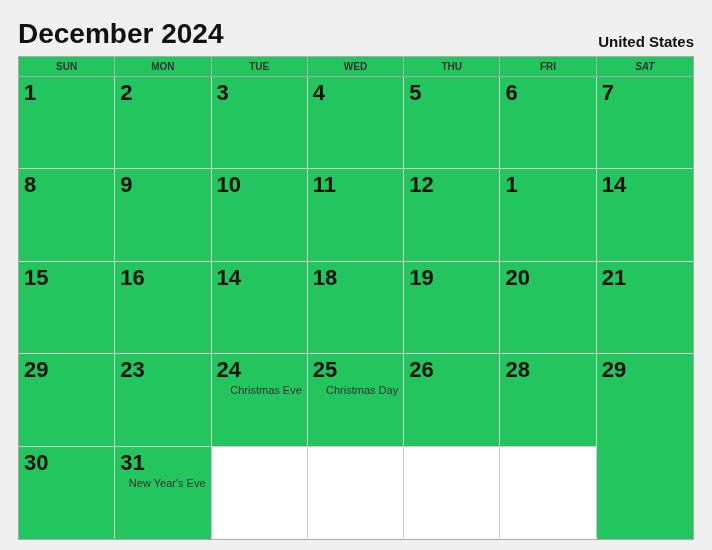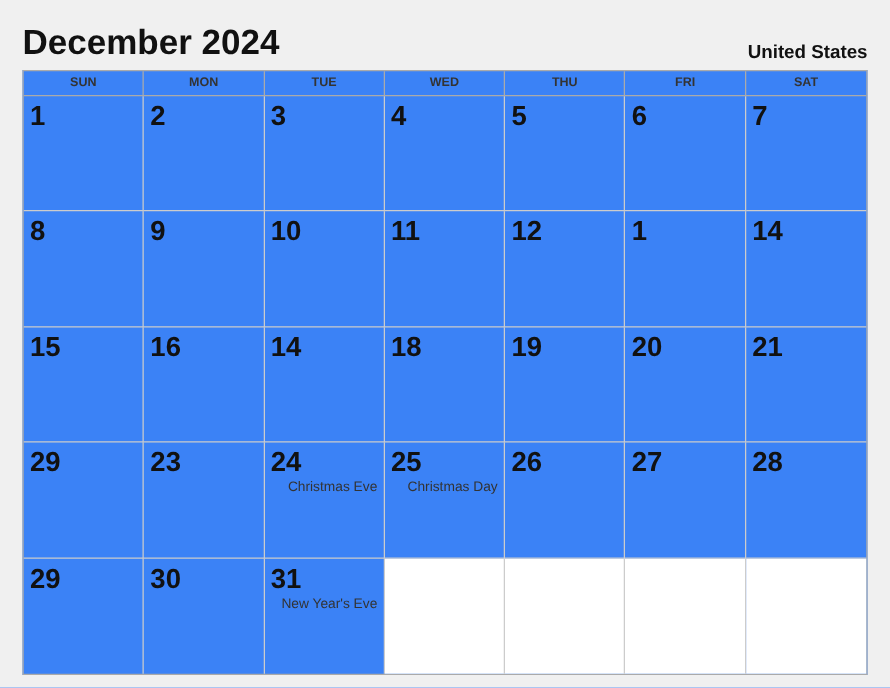--- a/index.html
+++ b/index.html
@@ -41,37 +41,38 @@
       display: flex;
       flex-direction: row;
       gap: 10px;
       flex: 1;
     }
     .calendar-section {
       flex: 1;
       display: flex;
       flex-direction: column;
       border: 1px solid #aaa;
-      background: #3b82f6;
+      background: #22c55e;
     }
     .day-headers {
       display: grid;
       grid-template-columns: repeat(7, 1fr);
       border-bottom: 1px solid #aaa;
     }
     .day-header {
       text-align: center;
       font-size: 10px;
       font-weight: bold;
       color: #333;
       padding: 4px 2px;
       border-right: 1px solid #aaa;
     }
     .day-header:last-child {
       border-right: none;
+      font-style: italic;
     }
     .calendar-grid {
       display: grid;
       grid-template-columns: repeat(7, 1fr);
       grid-template-rows: repeat(5, 1fr);
       flex: 1;
     }
     .cal-cell {
       border-right: 1px solid #ccc;
       border-bottom: 1px solid #ccc;
@@ -245,23 +246,20 @@
             <span class="event-label">Christmas Eve</span>
           </div>
         <div class="cal-cell">
             <span class="day-num">25</span>
             <span class="event-label">Christmas Day</span>
           </div>
         <div class="cal-cell">
             <span class="day-num">26</span>
           </div>
         <div class="cal-cell">
-            <span class="day-num">27</span>
-          </div>
-        <div class="cal-cell">
             <span class="day-num">28</span>
           </div>
 
         <div class="cal-cell last-row">
             <span class="day-num">29</span>
           </div>
         <div class="cal-cell last-row">
             <span class="day-num">30</span>
           </div>
         <div class="cal-cell last-row">

